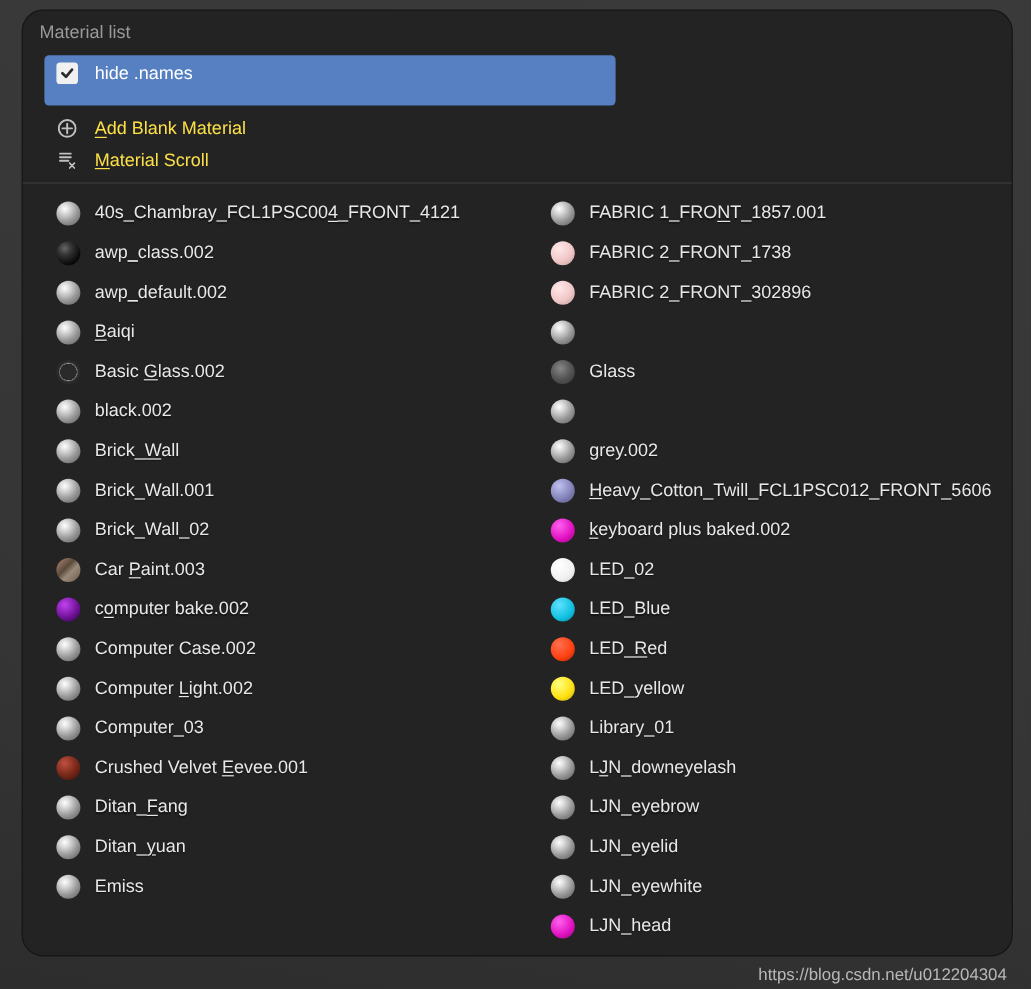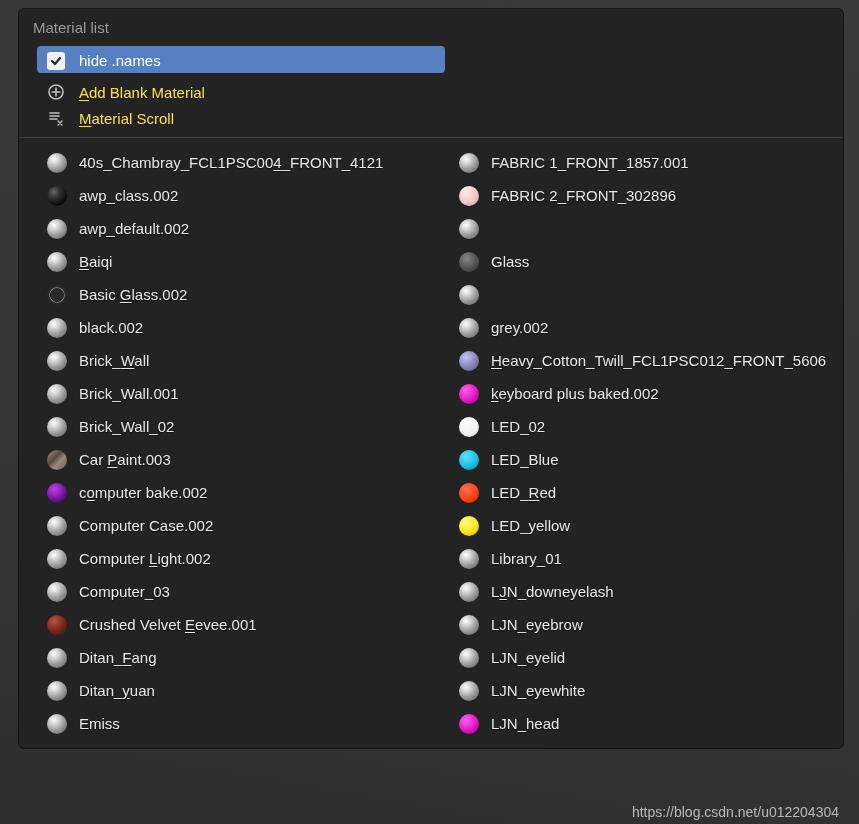--- a/index.html
+++ b/index.html
@@ -16,21 +16,21 @@
   .bg-slice {
     position: absolute; left:0; top:0; right:0; bottom:0;
     background: linear-gradient(10deg, #2d2d2d 0%, #353535 30%, #3a3a3a 100%);
     z-index: 0;
   }
   .panel {
     position: absolute;
     left: 18px; top: 8px;
     width: 826px;
     background: #232323;
-    border-radius: 6px;
+    border-radius: 18px;
     padding: 0;
     z-index: 1;
     border: 1px solid #141414;
   }
   .panel-title {
     padding: 10px 14px 8px 14px;
     color: #9a9a9a;
     font-size: 15px;
   }
   .hdr-section {
@@ -39,26 +39,26 @@
     margin-bottom: 4px;
   }
   .check-row {
     margin: 2px 0 4px 0;
     padding: 0 0 0 0;
   }
   .check-row-inner {
     margin-left: 2px; margin-right: 2px;
     margin-bottom: 6px;
     display: flex;
-    align-items: flex-start;
+    align-items: flex-end;
     gap: 14px;
     background: #5680c2;
     border-radius: 4px;
-    padding: 6px 10px 3px 10px;
-    width: 408px;
+    padding: 6px 10px 18px 10px;
+    width: 476px;
     margin-left: 18px;
     color: #fff;
   }
   .checkbox {
     width: 18px; height: 18px;
     background: #f0f0f0;
     border-radius: 3px;
     display: flex; align-items: center; justify-content: center;
     color: #2a2a2a;
     font-size: 13px;
@@ -246,20 +246,24 @@
           <span class="label"><span>Emiss</span></span>
         </div>
       </div>
     <div class="col" id="col2">
         <div class="mat-row">
           <span class="swatch sw-sphere"></span>
           <span class="label"><span>FABRIC 1_FRO<span class="u">N</span>T_1857.001</span></span>
         </div>
         <div class="mat-row">
           <span class="swatch sw-pink"></span>
+          <span class="label"><span>FABRIC 2_FRONT_1738</span></span>
+        </div>
+        <div class="mat-row">
+          <span class="swatch sw-pink"></span>
           <span class="label"><span>FABRIC 2_FRONT_302896</span></span>
         </div>
         <div class="mat-row">
           <span class="swatch sw-sphere"></span>
         </div>
         <div class="mat-row">
           <span class="swatch sw-glass"></span>
           <span class="label"><span>Glass</span></span>
         </div>
         <div class="mat-row">

